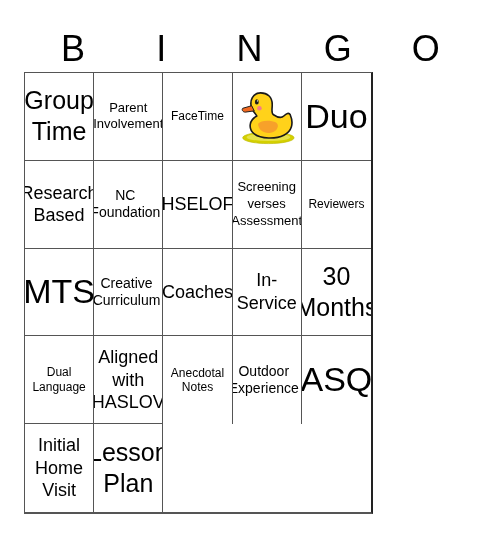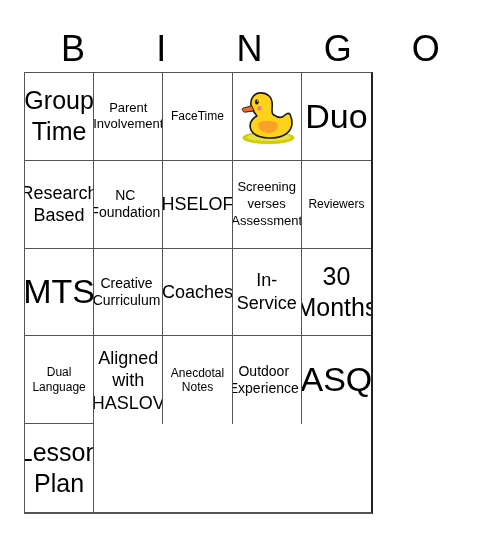--- a/index.html
+++ b/index.html
@@ -157,17 +157,22 @@
       <span>Anecdotal
 Notes</span>
     </div>
     <div class="cell s-s">
       <span>Outdoor
 Experience</span>
     </div>
     <div class="cell s-xl">
       <span>ASQ</span>
     </div>
+    <div class="cell s-m">
+      <span>Initial
+Home
+Visit</span>
+    </div>
     <div class="cell s-l">
       <span>Lesson
 Plan</span>
     </div>
   </div>
 
 </body></html>

